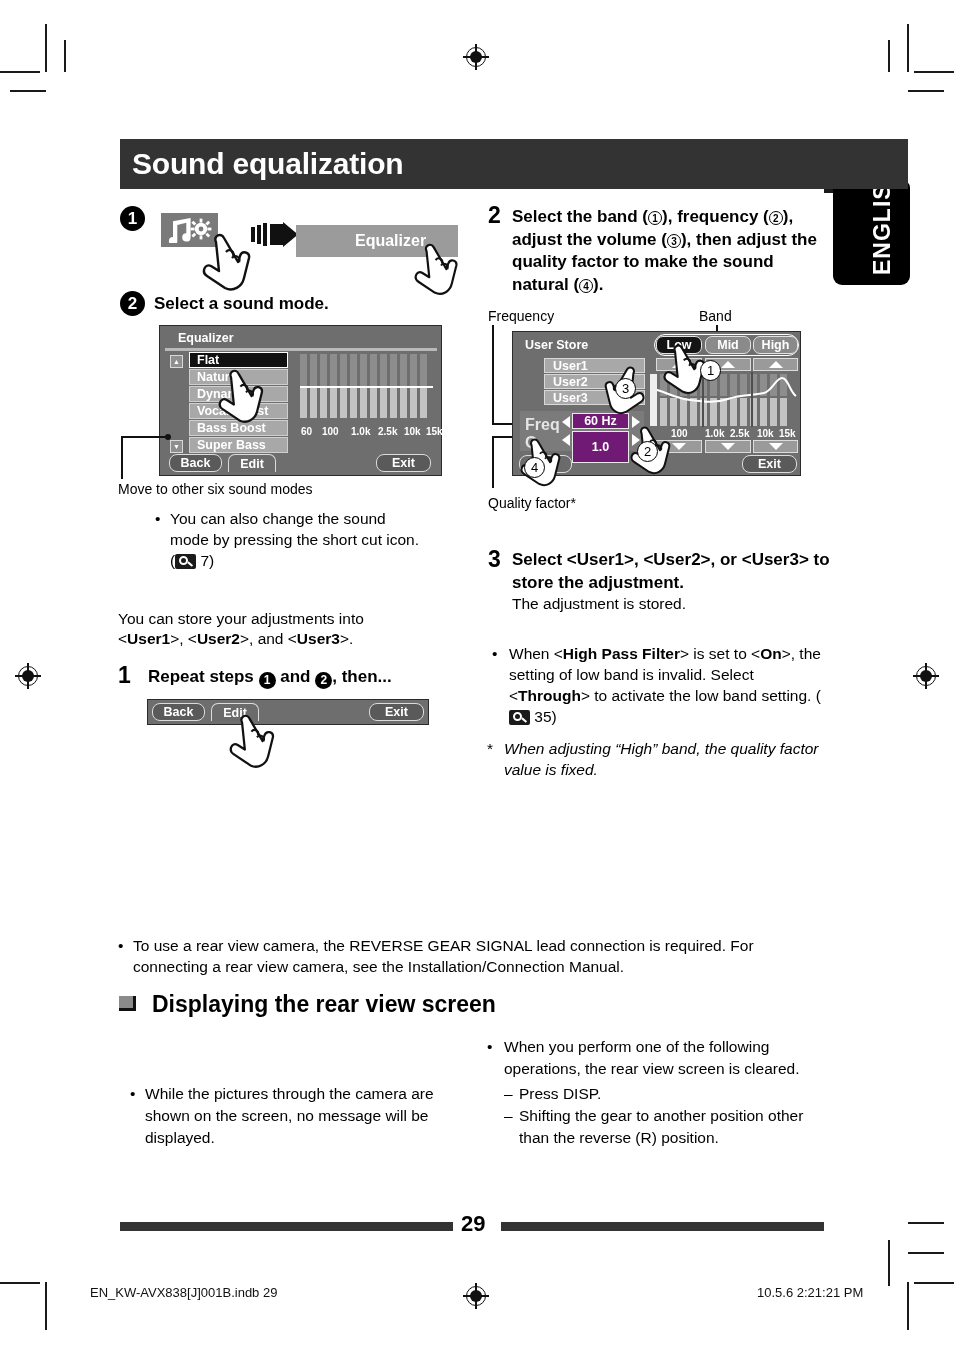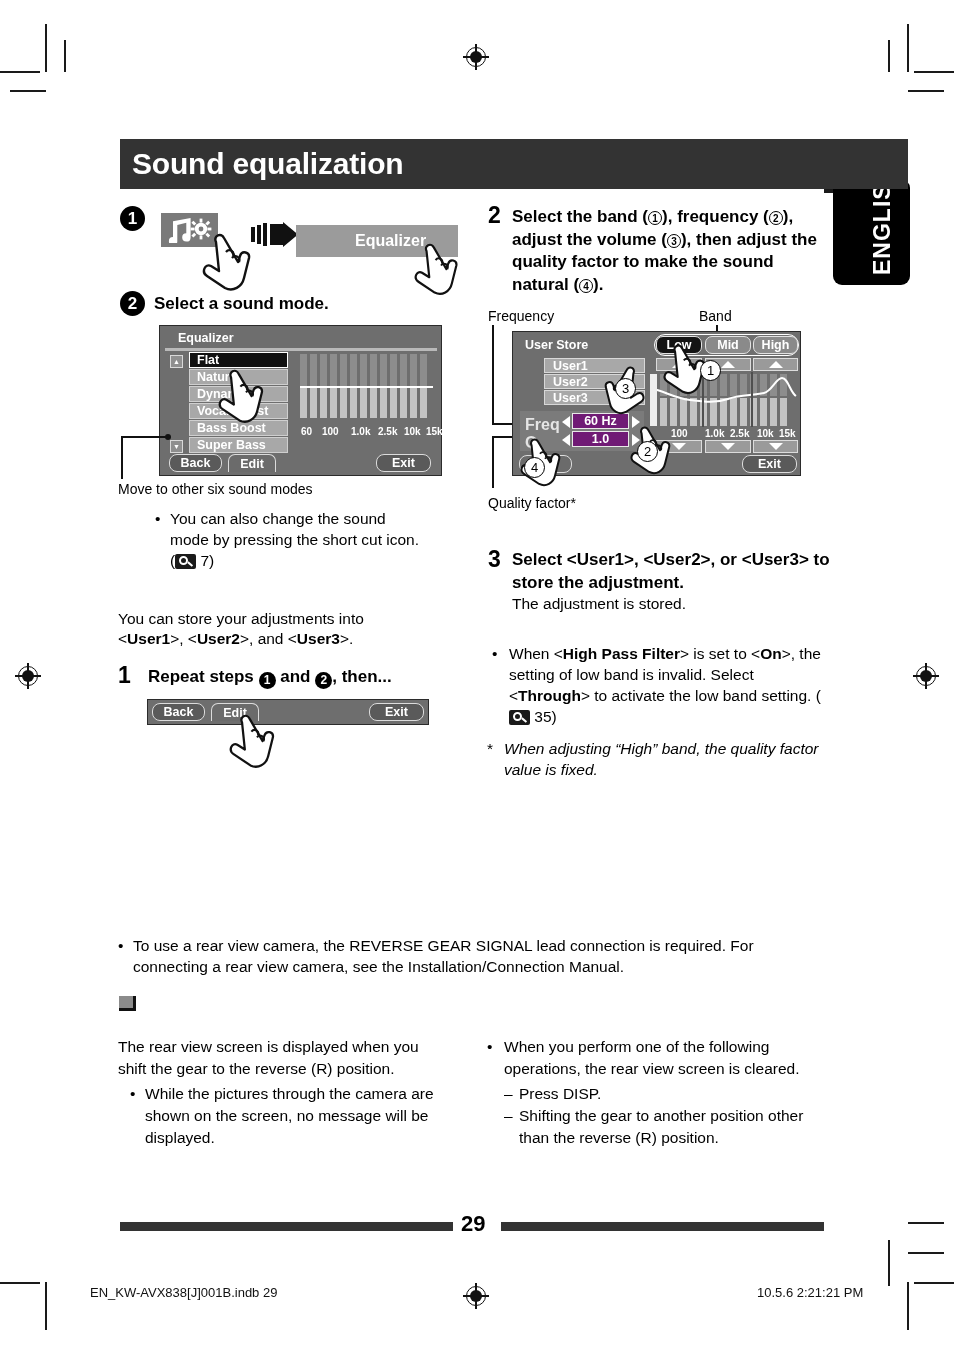--- a/index.html
+++ b/index.html
@@ -504,21 +504,21 @@
     <div class="fqrow" style="left:7px;top:79px;width:124px;height:40px;"></div>
     <div class="fqlabel" style="left:12px;top:84px;">Freq</div>
     <div class="tri-l" style="left:49px;top:84px;"></div>
     <div class="fqfield" style="left:59px;top:81px;width:57px;height:16px;">
       <span>60 Hz</span>
     </div>
     <div class="tri-r" style="left:119px;top:84px;"></div>
 
     <div class="fqlabel" style="left:12px;top:102px;">Q</div>
     <div class="tri-l" style="left:49px;top:102px;"></div>
-    <div class="fqfield" style="left:59px;top:99px;width:57px;height:16px;">
+    <div class="fqfield" style="left:59px;top:99px;width:57px;height:32px;">
       <span>1.0</span>
     </div>
     <div class="tri-r" style="left:119px;top:102px;"></div>
 
     <div class="btn" style="left:229px;top:123px;width:55px;height:18px;">
       <span>Exit</span>
     </div>
     <div class="btn" style="left:6px;top:123px;width:53px;height:18px;background:#6b6b6b;"></div>
   </div>
 
@@ -576,22 +576,22 @@
     <span class="bd" style="margin-left:17px;">When adjusting “High” band, the quality factor value is fixed.</span>
   </div>
 
 
   <div class="bullet" style="left:118px;top:935px;width:706px;">
     <span class="dot">•</span>
     <span class="bd">To use a rear view camera, the REVERSE GEAR SIGNAL lead connection is required. For connecting a rear view camera, see the Installation/Connection Manual.</span>
   </div>
 
   <div class="sqbullet" style="left:119px;top:996px;"></div>
-
-  <div class="t" style="left:118px;top:1036px;width:330px;line-height:22px;">The rear view screen is displayed when you shift the gear to the reverse (R) position.</div>
+  <div class="subhead" style="left:152px;top:991px;border-bottom:none;font-size:23px;">Displaying the rear view screen</div>
+
   <div class="bullet" style="left:130px;top:1083px;width:325px;line-height:22px;">
     <span class="dot">•</span>
     <span class="bd">While the pictures through the camera are shown on the screen, no message will be displayed.</span>
   </div>
 
   <div class="bullet" style="left:487px;top:1036px;width:340px;line-height:22px;">
     <span class="dot">•</span>
     <span class="bd" style="margin-left:17px;">When you perform one of the following operations, the rear view screen is cleared.</span>
   </div>
   <div class="bullet" style="left:504px;top:1083px;width:325px;line-height:22px;">

